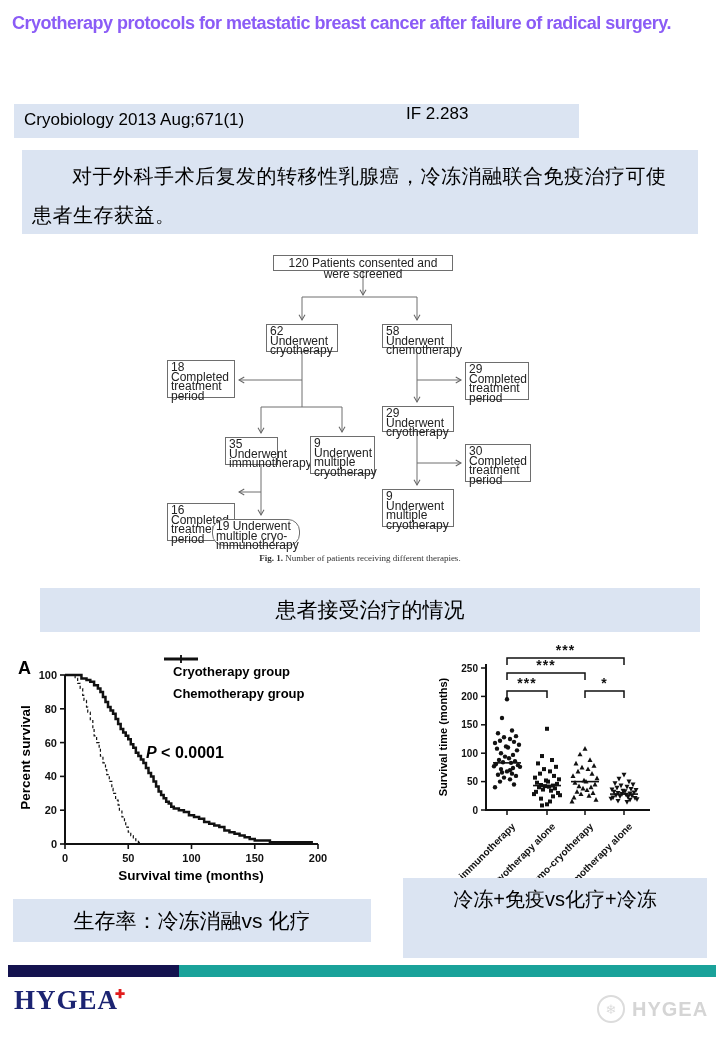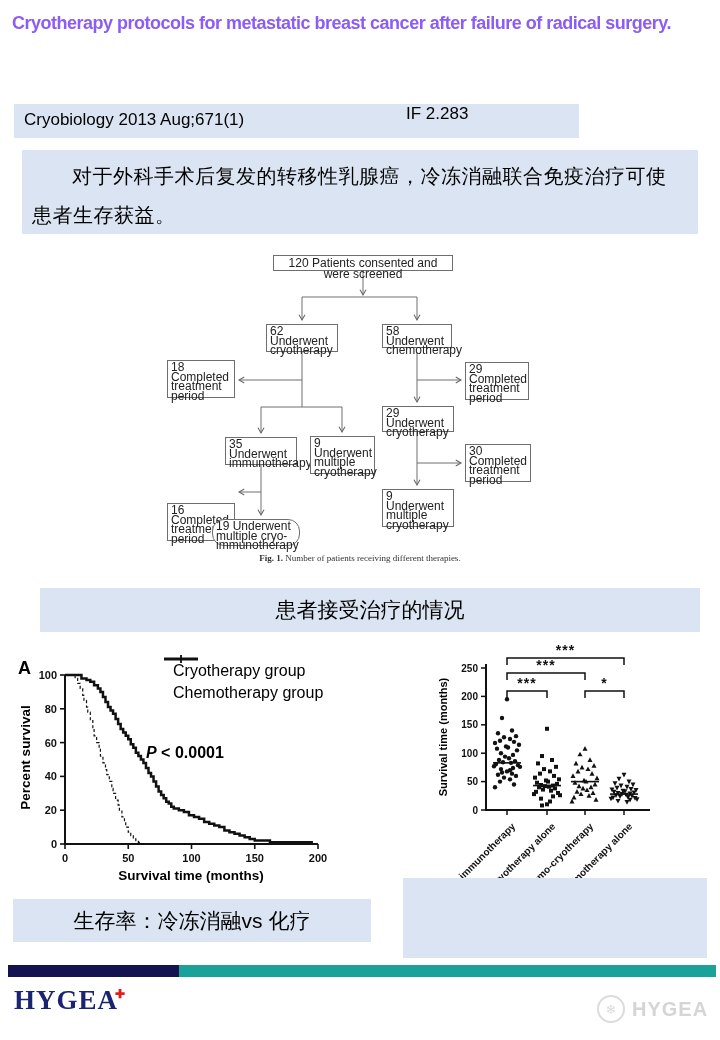--- a/index.html
+++ b/index.html
@@ -26,21 +26,21 @@
   #fc-svg{position:absolute;left:0;top:0;}
   .fc-box{position:absolute;border:1px solid #6e6e6e;background:#fff;color:#222;
           font-size:12px;line-height:9.5px;padding:2px 3px;box-sizing:border-box;}
   .fc-center{text-align:center;line-height:11px;}
   #fc-n0{left:133px;top:10px;width:180px;height:16px;}
   #fc-n1{left:126px;top:79px;width:72px;height:28px;}
   #fc-n2{left:242px;top:79px;width:70px;height:24px;}
   #fc-n3{left:27px;top:115px;width:68px;height:38px;}
   #fc-n4{left:325px;top:117px;width:64px;height:38px;}
   #fc-n5{left:242px;top:161px;width:72px;height:26px;}
-  #fc-n6{left:85px;top:192px;width:72px;height:28px;}
+  #fc-n6{left:85px;top:192px;width:53px;height:28px;}
   #fc-n7{left:170px;top:191px;width:65px;height:38px;}
   #fc-n8{left:27px;top:228px;width:68px;height:38px;margin-top:30px;}
   #fc-n9{left:325px;top:199px;width:66px;height:38px;}
   #fc-n10{left:242px;top:244px;width:72px;height:38px;}
   #fc-n11{left:72px;top:274px;width:88px;height:27px;border-radius:12px;}
   #fc-caption{left:0;top:308px;width:440px;text-align:center;font-size:9px;
               font-family:"Liberation Serif",serif;color:#333;}
   #fc-caption b{font-weight:bold;margin-top:12px;}
 
   
@@ -54,21 +54,21 @@
   .tick{font:bold 11px "Liberation Sans",sans-serif;fill:#111;}
   .stick{font:bold 10px "Liberation Sans",sans-serif;fill:#111;}
   .glabel{font:bold 10px "Liberation Sans",sans-serif;fill:#111;}
   .stars{font:bold 14px "Liberation Sans",sans-serif;fill:#111;letter-spacing:1px;}
   #km-ylabel{position:absolute;left:-48px;top:102px;width:130px;text-align:center;
              transform:rotate(-90deg);font-size:13.5px;font-weight:bold;}
   #km-xlabel{position:absolute;left:58px;top:220px;width:250px;text-align:center;
              font-size:13.5px;font-weight:bold;}
   #km-legend{position:absolute;left:156px;top:6px;}
   #km-legend .row{display:flex;align-items:center;height:22px;}
-  #km-legend .lbl{font-size:16px;font-weight:normal;margin-left:9px;margin-top:12px;}
+  #km-legend .lbl{font-size:13px;font-weight:bold;margin-left:9px;margin-top:12px;}
   #km-pval{position:absolute;left:138px;top:96px;font-size:16px;font-weight:bold;}
   #km-pval .p{font-style:italic;}
 
   
   #sc{left:425px;top:632px;width:290px;height:258px;}
   #sc svg{position:absolute;left:0;top:0;}
   #sc-ylabel{position:absolute;left:-58px;top:99px;width:152px;text-align:center;
              transform:rotate(-90deg);font-size:11px;font-weight:bold;}
 
   
@@ -364,20 +364,21 @@
       <span class="lbl">Chemotherapy group</span>
     </div>
   </div>
   <div id="km-pval">
     <span class="p">P</span><span> &lt; 0.0001</span>
   </div>
 </div>
 
 <div class="abs" id="cap-left">生存率：冷冻消融vs 化疗</div>
 <div class="abs" id="cap-right">
+  <div>冷冻+免疫vs化疗+冷冻</div>
 </div>
 
 <div class="abs" id="bar-navy"></div>
 <div class="abs" id="bar-teal"></div>
 <div class="abs" id="logo">
   <span>HYGEA</span><span class="cross">✚</span>
 </div>
 <div class="abs" id="watermark">
   <span class="circ">❄</span>
   <span class="wtxt">HYGEA</span>

